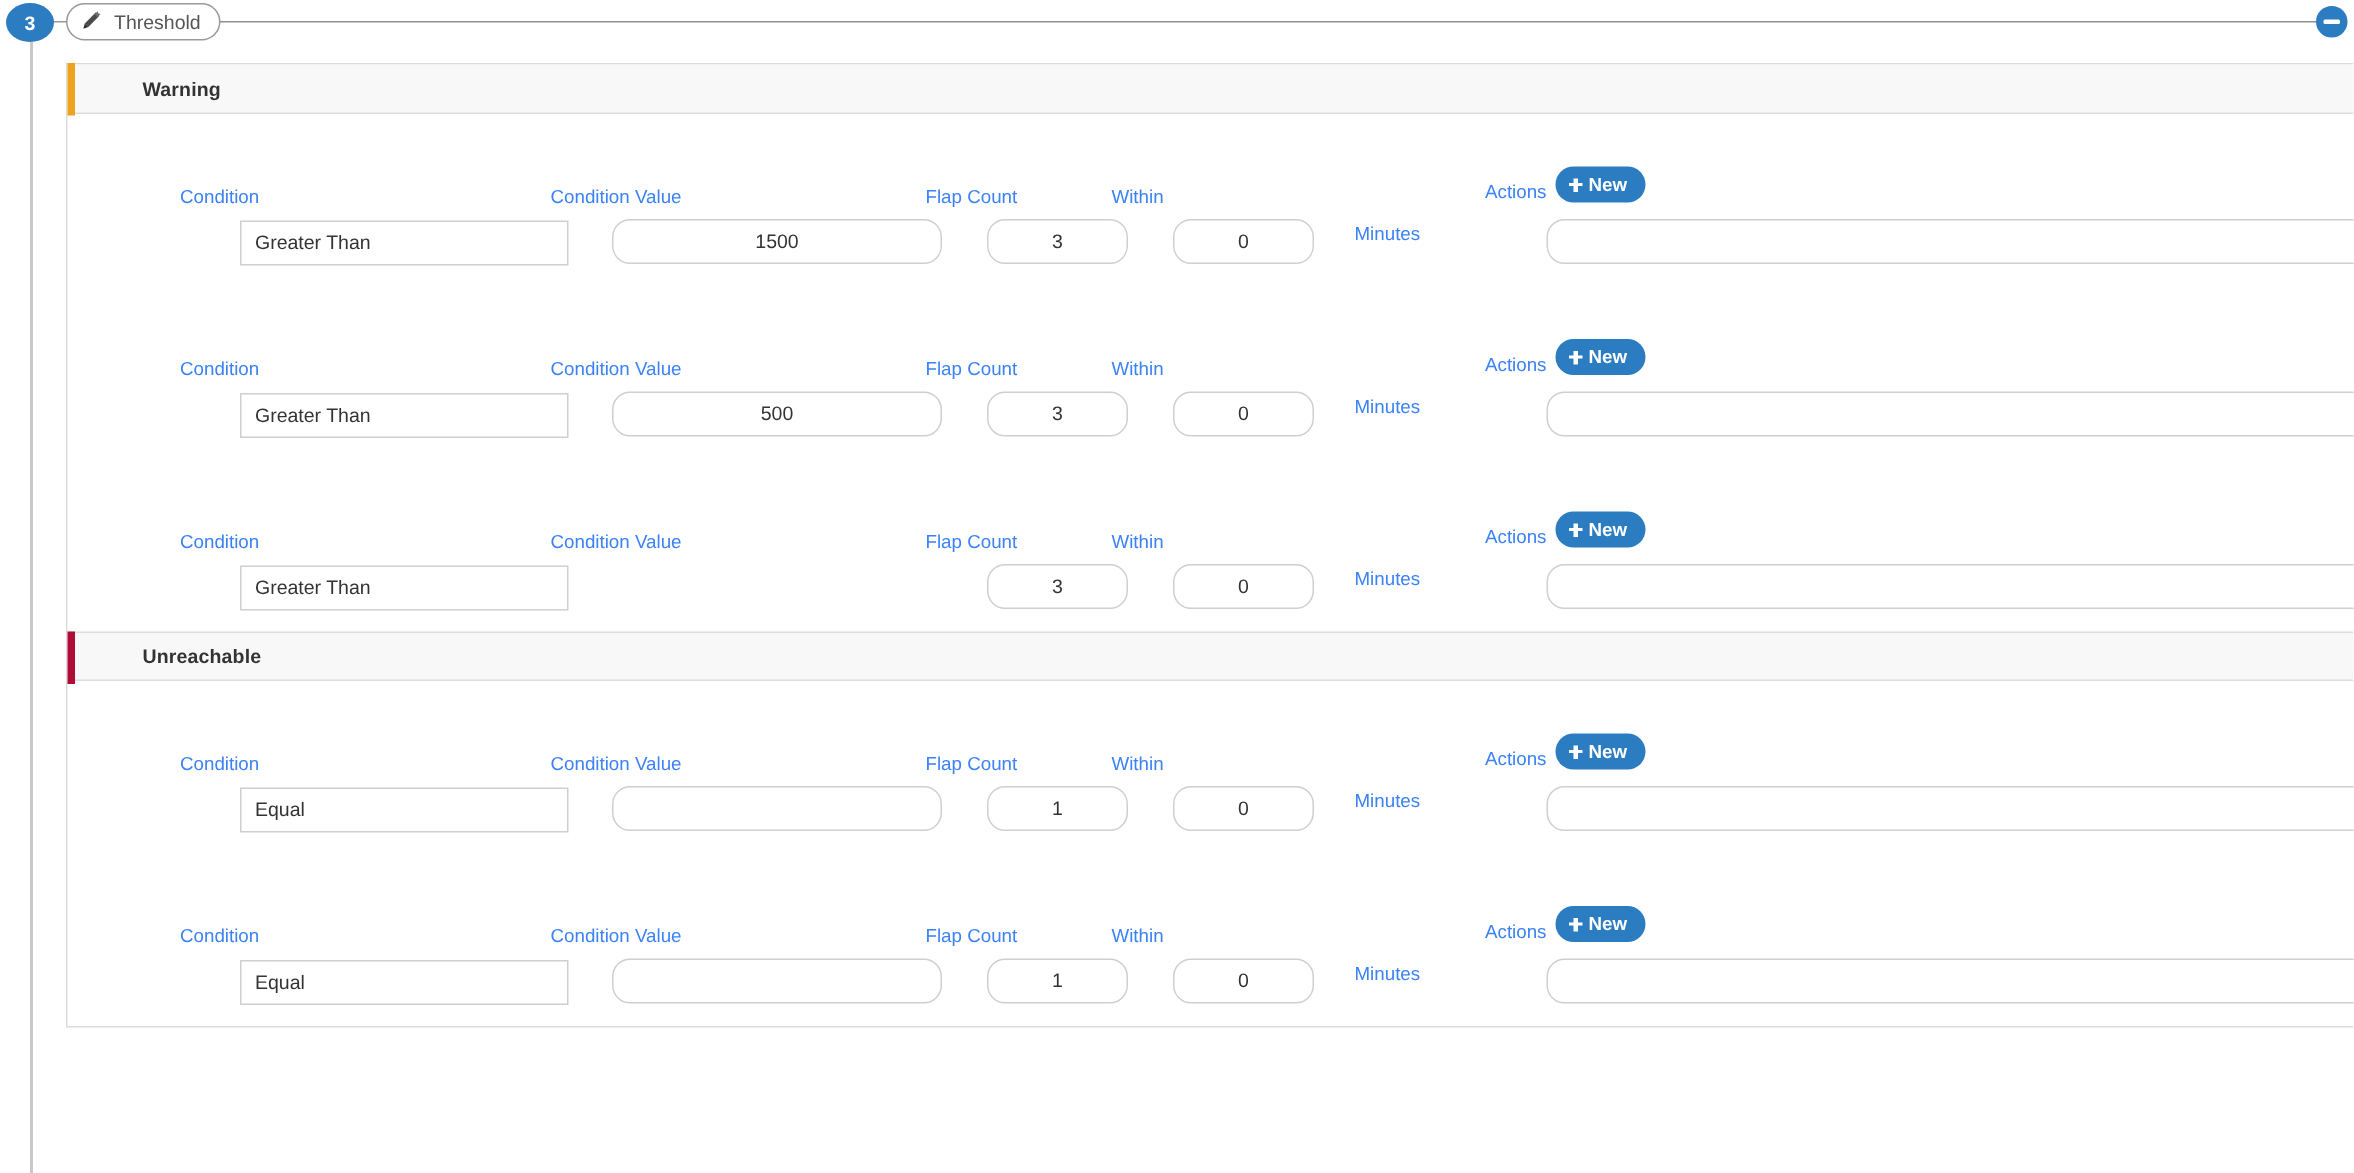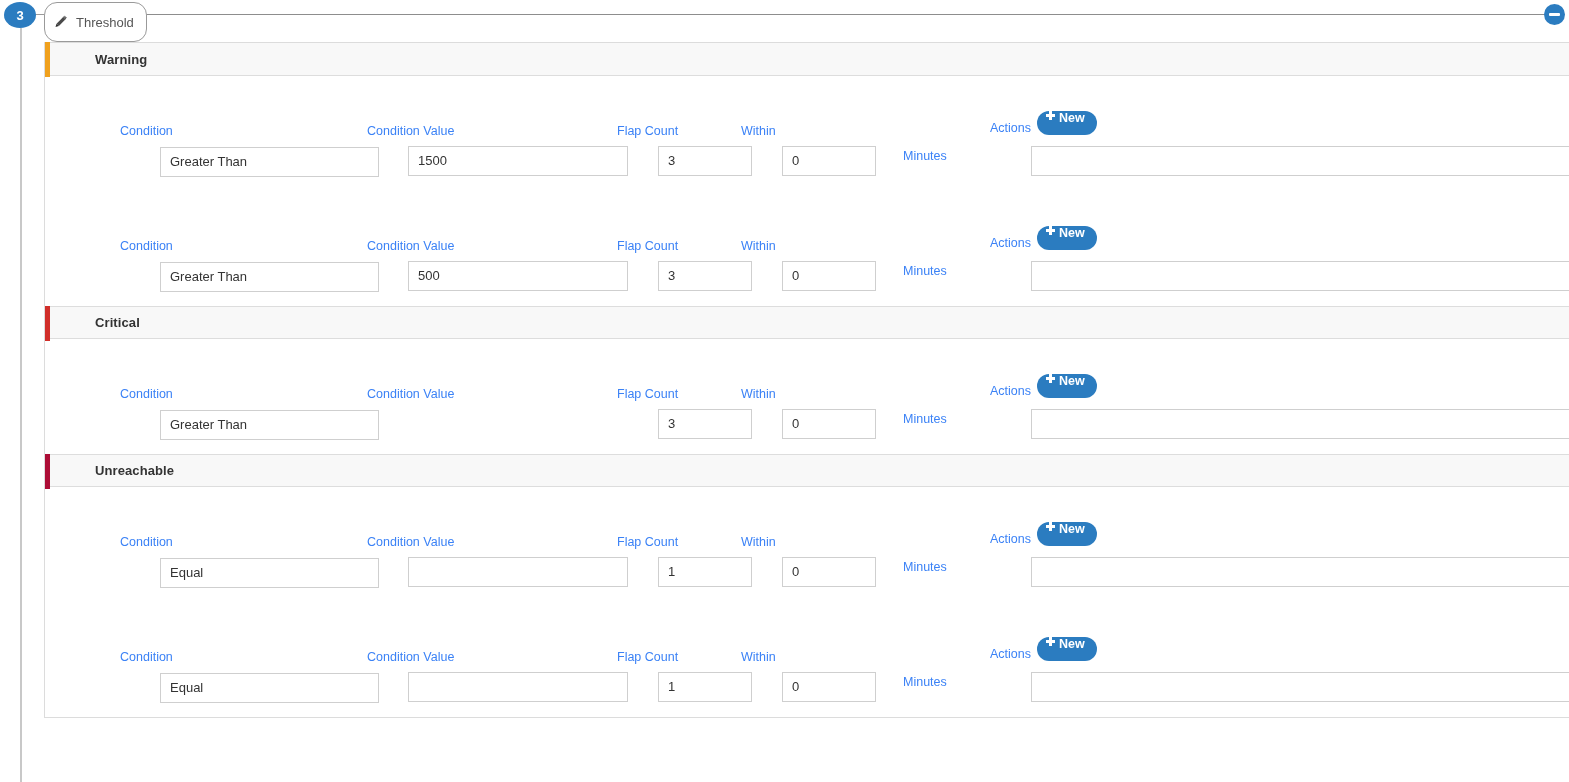--- a/index.html
+++ b/index.html
@@ -47,21 +47,21 @@
 
   
   .header-row {
     position: absolute;
     left: 44px; top: 0px;
     width: 1525px; height: 29px;
   }
   .pill {
     position: absolute;
     left: 0px; top: 2px;
-    height: 40px;
+    height: 25px;
     padding: 0 12px 0 9px;
     border: 1px solid #9a9a9a;
     border-radius: 13px;
     background: #ffffff;
     display: flex;
     align-items: center;
     gap: 7px;
     z-index: 4;
   }
   .pill-label {
@@ -145,21 +145,21 @@
     background: #ffffff;
     font-family: "Liberation Sans", sans-serif;
     font-size: 13px;
     color: #333333;
     padding: 0 9px;
     line-height: 28px;
     white-space: nowrap;
     overflow: hidden;
     margin-left: 41px;
   }
-  .fld-input.rounded { border-radius: 0; }
+  .fld-input.rounded { border-radius: 12px; text-align: center; }
 
   
   .c-condition-label { left: 75px;  top: 48px; }
   .c-condition-input { left: 74px;  top: 71px; width: 219px; }
 
   .c-value-label     { left: 322px; top: 48px; }
   .c-value-input     { left: 322px; top: 70px; width: 220px; }
 
   .c-flap-label      { left: 572px; top: 48px; }
   .c-flap-input      { left: 572px; top: 70px; width: 94px; }
@@ -178,21 +178,21 @@
     height: 24px;
     padding: 0 12px 0 9px;
     border-radius: 12px;
     border: none;
     background: #2b7cc0;
     color: #ffffff;
     font-family: "Liberation Sans", sans-serif;
     font-size: 12.5px;
     font-weight: bold;
     display: flex;
-    align-items: flex-start;
+    align-items: center;
     gap: 4px;
     cursor: pointer;
   }
   .new-btn .plus {
     position: relative;
     width: 9px; height: 9px;
     flex: none;
   }
   .new-btn .plus::before,
   .new-btn .plus::after {
@@ -263,24 +263,20 @@
         <span class="fld-label c-within-label">Within</span>
         <div class="fld-input rounded c-within-input">0</div>
         <span class="fld-label c-minutes">Minutes</span>
         <span class="fld-label c-actions-label">Actions</span>
         <button class="new-btn c-actions-new">
           <span class="plus"></span>
           <span>New</span>
         </button>
         <div class="fld-input rounded c-actions-input"></div>
       </div>
-      <div class="sev-header">
-        <span class="sev-bar" style="background:#d12f2a"></span>
-        <span class="sev-title">Critical</span>
-      </div>
       <div class="sev-body">
         <span class="fld-label c-condition-label">Condition</span>
         <div class="fld-input c-condition-input">Greater Than</div>
         <span class="fld-label c-value-label">Condition Value</span>
         <span class="fld-label c-flap-label">Flap Count</span>
         <div class="fld-input rounded c-flap-input">3</div>
         <span class="fld-label c-within-label">Within</span>
         <div class="fld-input rounded c-within-input">0</div>
         <span class="fld-label c-minutes">Minutes</span>
         <span class="fld-label c-actions-label">Actions</span>

